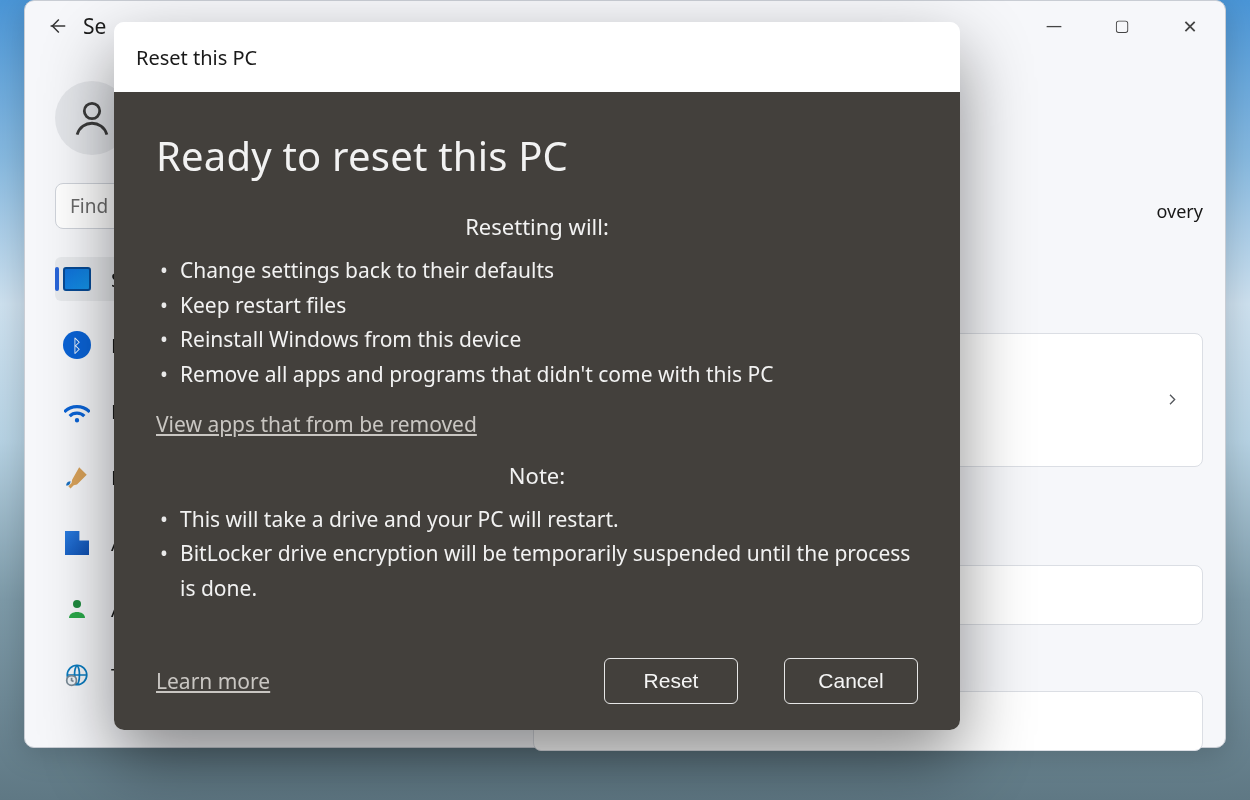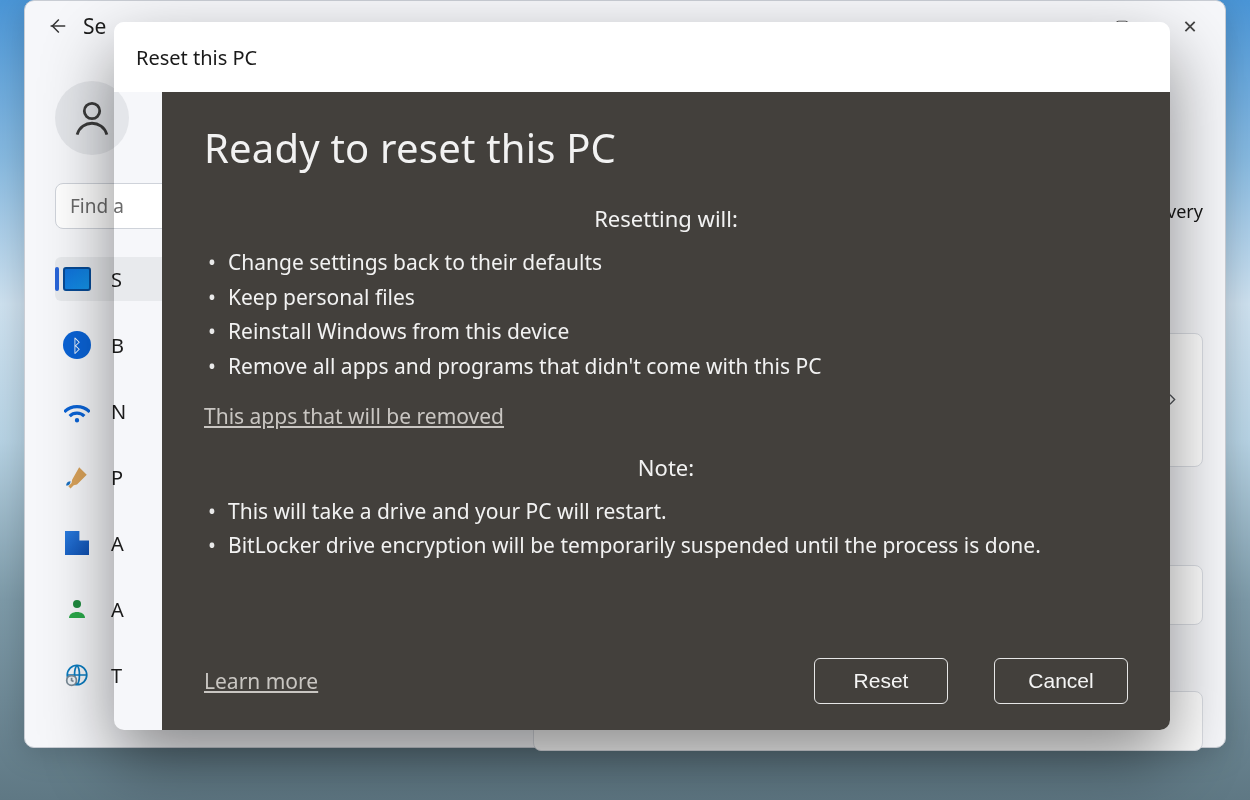--- a/index.html
+++ b/index.html
@@ -42,26 +42,26 @@
 
   .content { flex:1; position:relative; padding:30px 24px 0 0;}
   .page-label { position:absolute; right:22px; top:148px; font-size:18px; color:#171717; }
   .card-shell { position:absolute; right:22px; top:282px; width:670px; height:134px; background:#fff; border:1px solid #dbdee4; border-radius:8px;}
   .card-shell .chev { position:absolute; right:22px; top:50%; transform:translateY(-50%); color:#55585d; font-size:20px;}
   .card2,.card3 { position:absolute; right:22px; width:670px; height:60px; background:#fff; border:1px solid #dbdee4; border-radius:8px;}
   .card2{ top:514px;} .card3{ top:640px;}
 
   
   .modal {
-    position:absolute; left:114px; top:22px; width:1056px; height:708px;
+    position:absolute; left:114px; top:22px; width:846px; height:708px;
     border-radius:10px; overflow:hidden; box-shadow:0 30px 70px rgba(0,0,0,.45);
     display:flex; flex-direction:column;
   }
   .modal-header{ background:#fff; height:70px; display:flex; align-items:center; padding:0 22px; font-size:20px; color:#1a1a1a; }
-  .modal-body  { flex:1; background:#43403c; color:#f2f2f2; padding:28px 42px 26px 42px; display:flex; flex-direction:column; position:relative;margin-left:48px;}
+  .modal-body  { flex:1; background:#43403c; color:#f2f2f2; padding:36px 42px 26px 42px; display:flex; flex-direction:column; position:relative;}
   .modal-title { font-size:40px; font-weight:400; letter-spacing:.2px; margin-bottom:28px;}
   .section-h  { font-size:22px; margin-bottom:12px;text-align:center;}
   .bullets { list-style:none; margin:0 0 18px 0;}
   .bullets li { font-size:21px; line-height:1.65; padding-left:24px; position:relative;}
   .bullets li::before{ content:"•"; position:absolute; left:4px; top:0; color:#e9e9e9;}
   .link { color:#c9c6c2; text-decoration:underline; font-size:21px; cursor:pointer;}
   .note-gap { height:22px;}
   .footer { margin-top:auto; display:flex; align-items:center; }
   .learn { color:#c9c6c2; text-decoration:underline; font-size:21px;text-align:center;}
   .btns { margin-left:auto; display:flex; gap:46px;}
@@ -176,25 +176,25 @@
 <div class="modal">
   <div class="modal-header">
     <span>Reset this PC</span>
   </div>
   <div class="modal-body">
     <h1 class="modal-title">Ready to reset this PC</h1>
 
     <div class="section-h">Resetting will:</div>
     <ul class="bullets">
       <li>Change settings back to their defaults</li>
-      <li>Keep personal files</li>
+      <li>Keep restart files</li>
       <li>Reinstall Windows from this device</li>
       <li>Remove all apps and programs that didn't come with this PC</li>
     </ul>
-    <a class="link">This apps that will be removed</a>
+    <a class="link">View apps that from be removed</a>
 
     <div class="note-gap"></div>
     <div class="section-h">Note:</div>
     <ul class="bullets">
       <li>This will take a drive and your PC will restart.</li>
       <li>BitLocker drive encryption will be temporarily suspended until the process is done.</li>
     </ul>
 
     <div class="footer">
       <a class="learn">Learn more</a>

